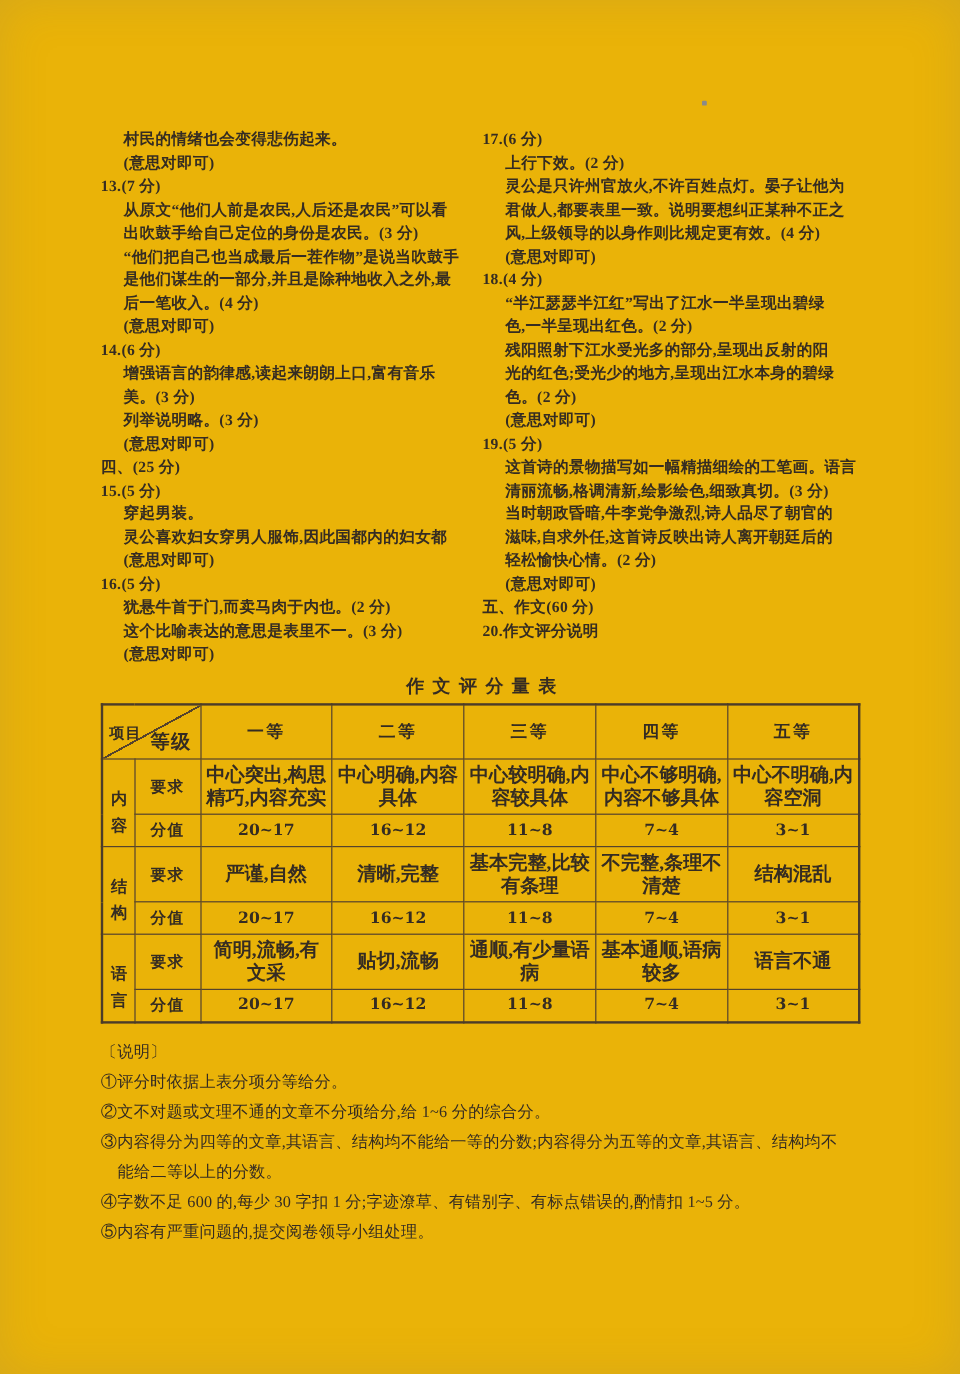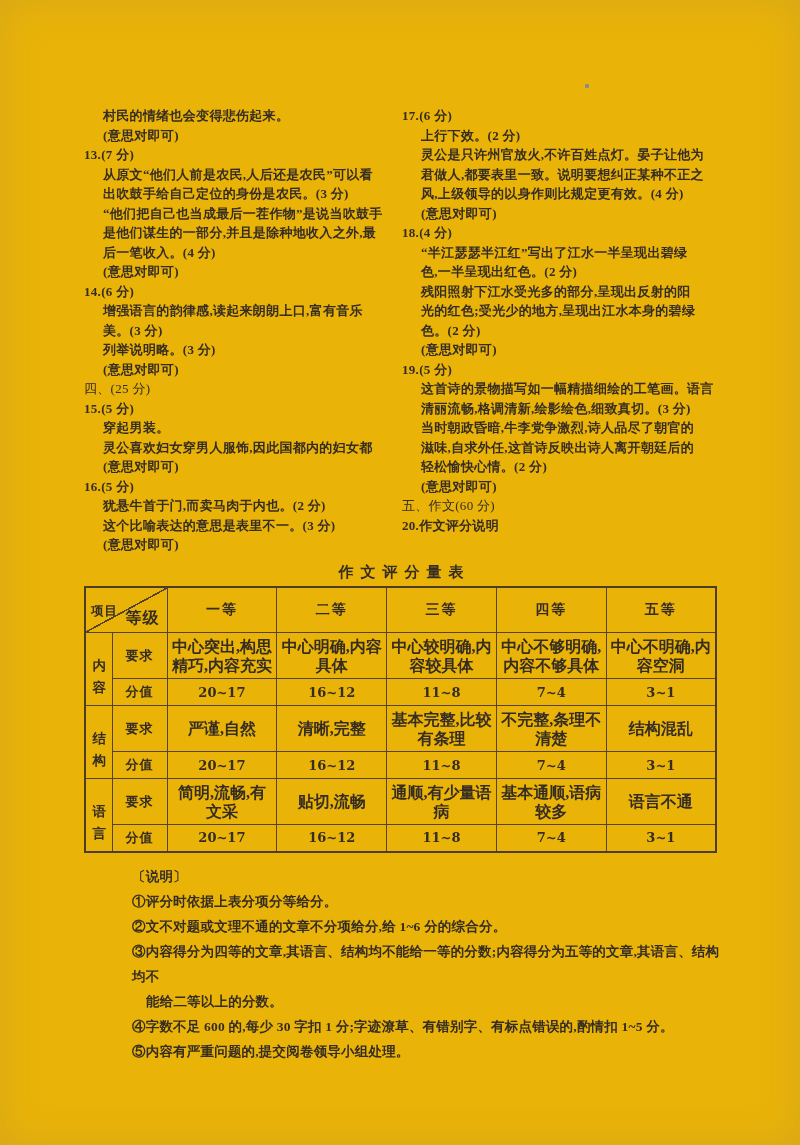--- a/index.html
+++ b/index.html
@@ -16,21 +16,21 @@
     padding:106px 75px 16px 84px;
   }
   .speck{position:absolute;left:585px;top:84px;width:4px;height:4px;background:#8a8a88;border-radius:1px;}
   .columns{display:flex;gap:10px;}
   .col{font-size:13px;line-height:19.5px;font-weight:600;letter-spacing:.3px;}
   .col-left{width:308px;flex:0 0 308px;}
   .col-right{flex:1;}
   .line{white-space:nowrap;}
   .line.ind{padding-left:19px;}
   .line.num{padding-left:0;}
-  .line.sec{font-weight:400;}
+  .line.sec{font-weight:700;}
   .table-title{
     text-align:center;font-size:15px;font-weight:800;letter-spacing:7px;
     margin:8px 0 4px 0;
   }
   table.score-table{
     border-collapse:collapse;table-layout:fixed;
     width:633px;
     border:2px solid #4c3c29;
     background:transparent;
   }
@@ -50,21 +50,21 @@
   td.corner .corner-tr{position:absolute;top:4px;right:7px;font-size:16px;letter-spacing:1px;margin-top:16px;}
   td.corner .corner-bl{position:absolute;bottom:12px;left:5px;font-size:12.5px;letter-spacing:1px;}
   td.group{
     writing-mode:vertical-rl;text-orientation:upright;
     font-size:13.5px;letter-spacing:22px;padding-top:12px;
     font-weight:700;
   }
   td.rlabel{font-size:13px;letter-spacing:1px;margin-left:28px;}
   td.crit{font-size:16px;height:46px;line-height:19px;}
   td.score{font-size:13px;height:27px;font-family:"DejaVu Serif","Liberation Serif",serif;}
-  .notes{margin-top:11px;font-size:13.5px;line-height:25px;font-weight:700;letter-spacing:.2px;margin-left:48px;}
+  .notes{margin-top:11px;font-size:13.5px;line-height:25px;font-weight:400;letter-spacing:.2px;}
   .note-line.cont{padding-left:14px;}
 </style>
 </head>
 <body>
 
 <div class="page">
   <div class="speck"></div>
 
   <div class="columns">
     <div class="col col-left">

